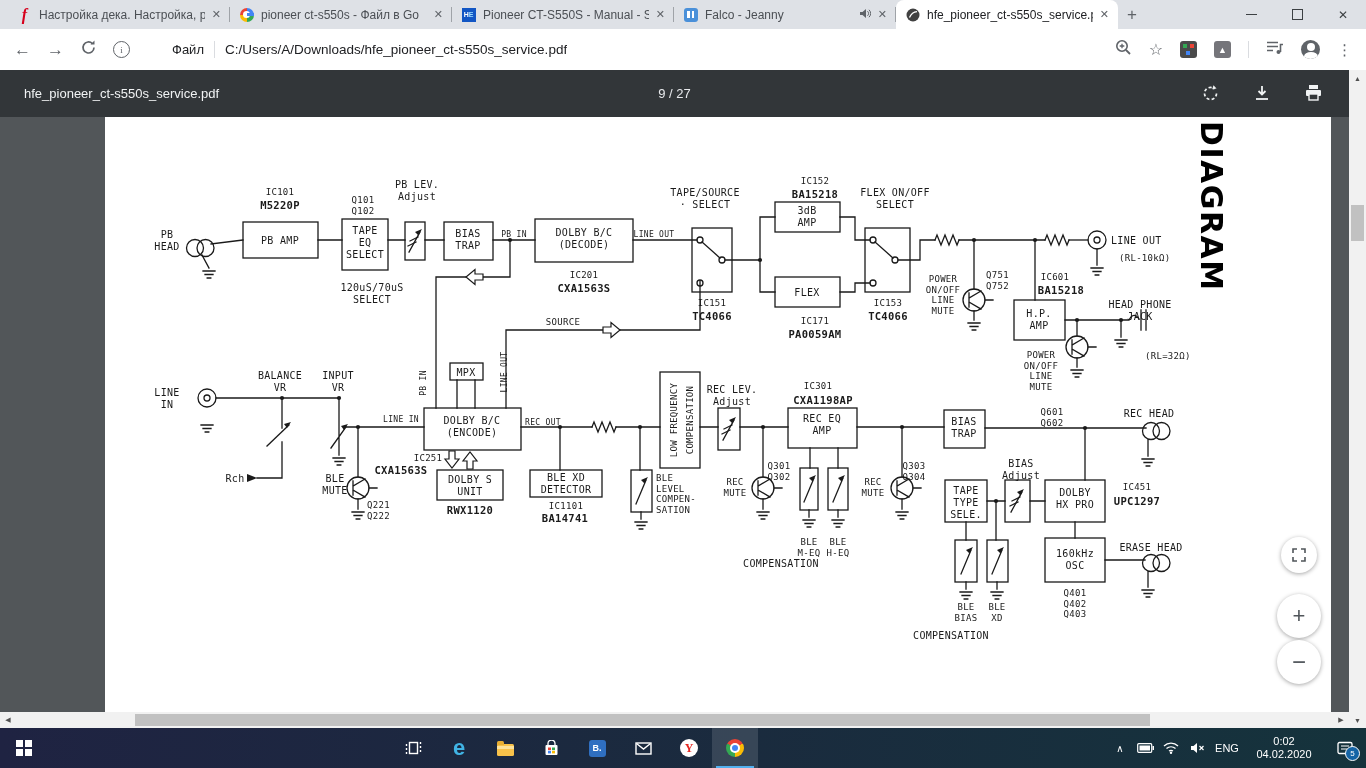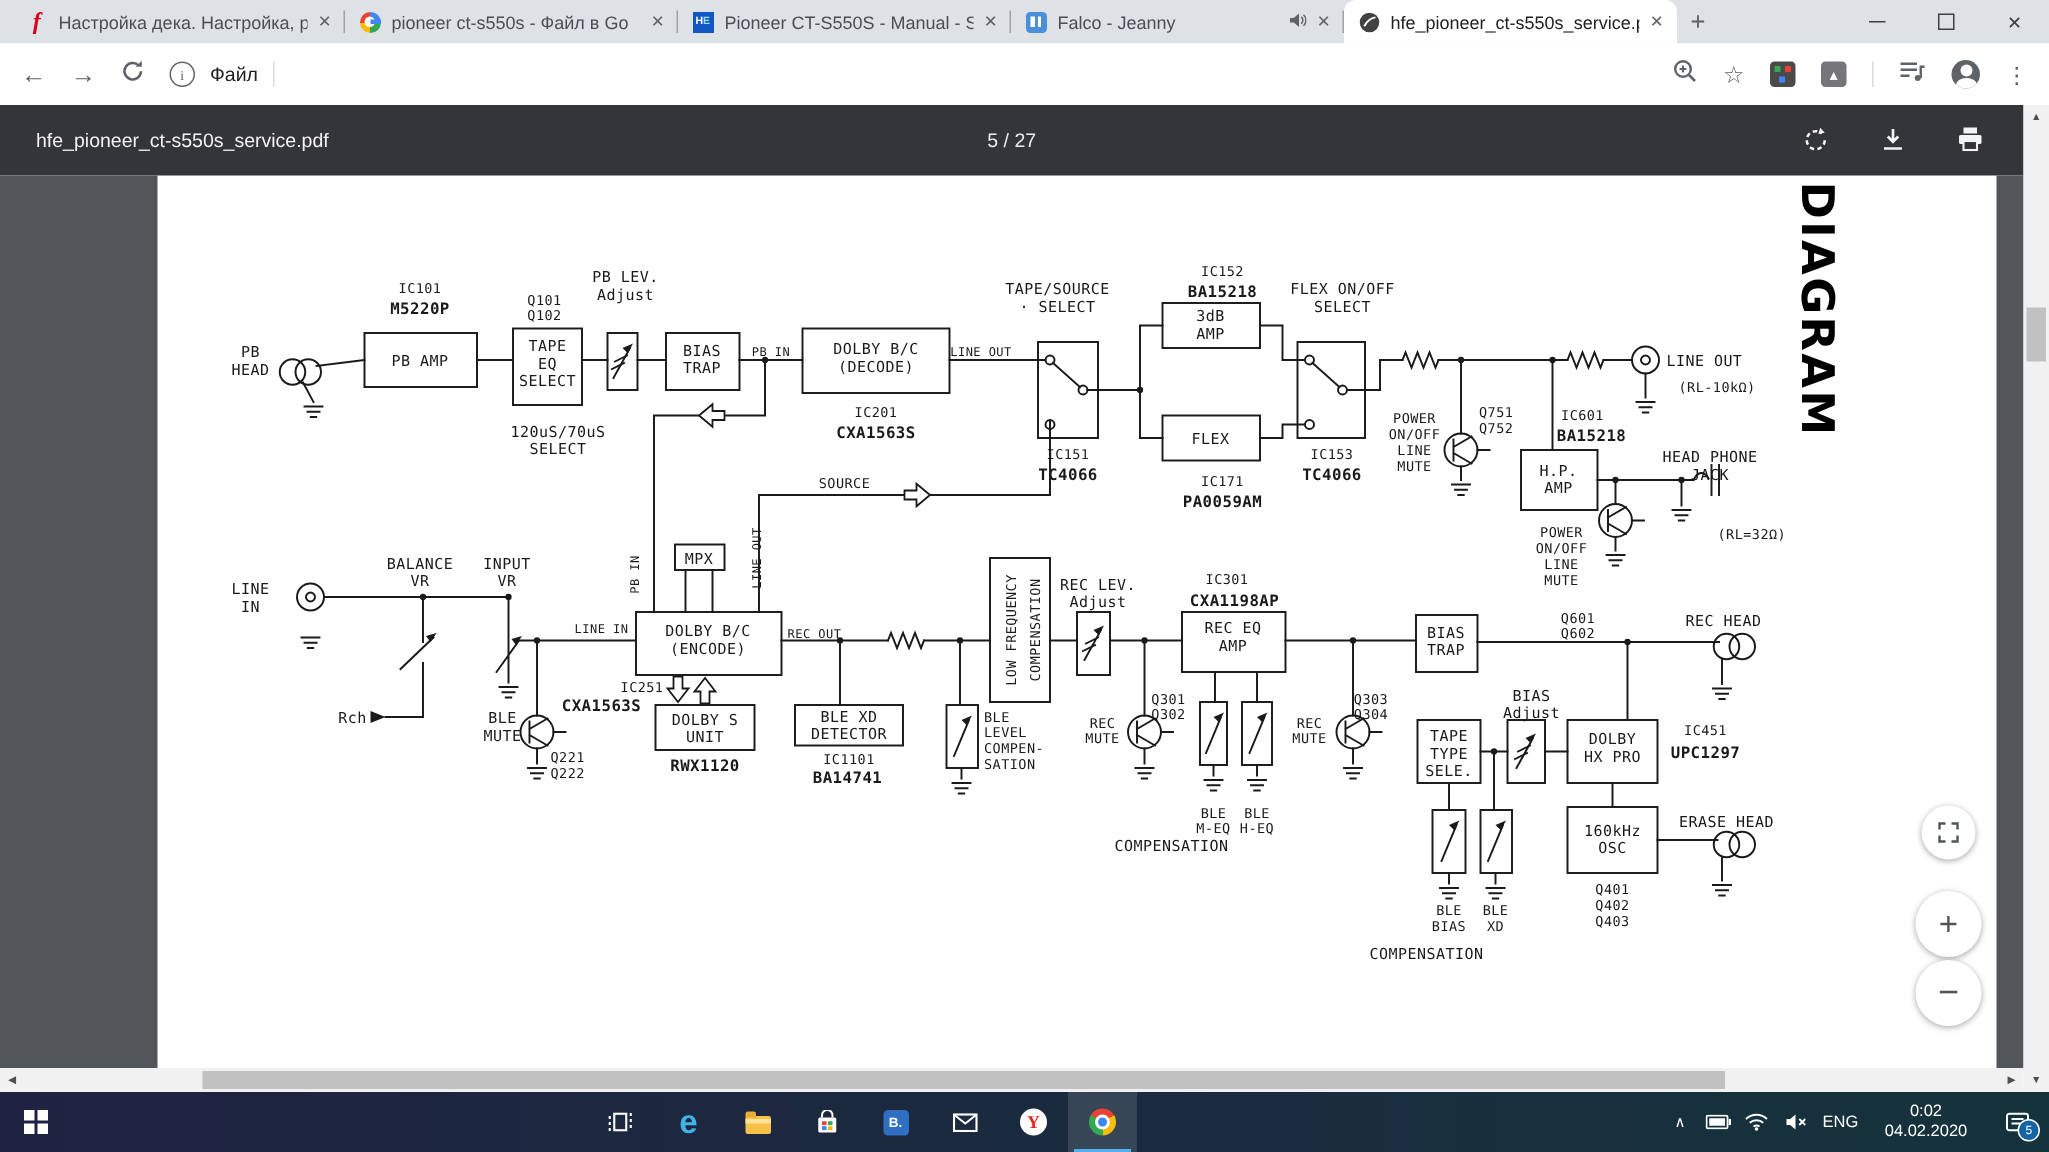--- a/index.html
+++ b/index.html
@@ -30,21 +30,21 @@
   .wc{width:46px;display:flex;align-items:center;justify-content:center;color:#3c4043;font-size:12px;}
   .wc .min{display:block;width:11px;height:1.4px;background:#3c4043;}
   .wc .max{display:block;width:9px;height:9px;border:1.4px solid #3c4043;}
 
   
   .addrbar{position:absolute;top:29px;left:0;right:0;height:41px;background:#fff;display:flex;align-items:center;padding:0 14px;gap:16px;}
   .navic{font-size:17px;color:#5f6368;}
   .omni{flex:1;display:flex;align-items:center;gap:10px;min-width:0;}
   .infoi{width:15px;height:15px;border-radius:50%;border:1.4px solid #5f6368;color:#5f6368;
          font-size:9px;display:flex;align-items:center;justify-content:center;font-family:"Liberation Serif",serif;}
-  .fileLbl{font-size:13px;color:#202124;}
+  .fileLbl{font-size:13px;color:#202124;margin-left:32px;}
   .vdiv{width:1px;height:17px;background:#dadce0;}
   .url{font-size:13.5px;color:#202124;overflow:hidden;white-space:nowrap;}
   .abicons{display:flex;align-items:center;gap:17px;margin-left:auto;}
   .ext1{width:17px;height:17px;border-radius:3px;background:#4a4a4a;position:relative;}
   .ext1 i{position:absolute;width:4px;height:4px;}
   .ext2{width:17px;height:17px;border-radius:3px;background:#75757a;color:#fff;display:flex;align-items:center;justify-content:center;font-size:9px;}
   .star{color:#5f6368;font-size:16px;}
   .avatar{width:19px;height:19px;border-radius:50%;background:#5f6368;position:relative;overflow:hidden;}
   .avatar i{position:absolute;left:5.5px;top:3px;width:8px;height:8px;border-radius:50%;background:#fff;}
   .avatar b{position:absolute;left:2.5px;top:12px;width:14px;height:9px;border-radius:50%;background:#fff;}
@@ -190,20 +190,21 @@
     <span>
       <svg width="17" height="17" viewBox="0 0 17 17">
           <path d="M14 8.5a5.5 5.5 0 1 1-1.6-3.9" stroke="#5f6368" stroke-width="1.7" fill="none"></path>
           <path d="M14.5 1.5v4h-4z" fill="#5f6368"></path>
         </svg>
     </span>
     <div class="omni">
       <span class="infoi">i</span>
       <span class="fileLbl">Файл</span>
       <span class="vdiv"></span>
+      <span class="url">C:/Users/A/Downloads/hfe_pioneer_ct-s550s_service.pdf</span>
     </div>
     <div class="abicons">
       <span>
         <svg width="17" height="17" viewBox="0 0 17 17">
             <circle cx="7" cy="7" r="5.2" stroke="#5f6368" stroke-width="1.6" fill="none"></circle>
             <path d="M11 11l4 4" stroke="#5f6368" stroke-width="1.8"></path>
             <path d="M4.7 7h4.6M7 4.7v4.6" stroke="#5f6368" stroke-width="1.3"></path>
           </svg>
       </span>
       <span class="star">☆</span>
@@ -223,21 +224,21 @@
       </span>
       <span class="avatar">
           <i></i>
           <b></b>
         </span>
       <span class="kebab">⋮</span>
     </div>
   </div>
 
   <div class="pdfbar">
-    <span class="pdfpage">5 / 27</span>
+    <span class="pdfpage">9 / 27</span>
     <span class="pdfname">hfe_pioneer_ct-s550s_service.pdf</span>
     <div class="pdficons">
       <span>
         <svg width="19" height="19" viewBox="0 0 19 19">
             <path d="M15.5 9.5a6 6 0 1 1-2-4.5" stroke="#f1f3f4" stroke-width="1.7" fill="none" stroke-dasharray="3 2.2"></path>
             <path d="M12.5 1.2l3 3.3-4.3.8z" fill="#f1f3f4"></path>
           </svg>
       </span>
       <span>
         <svg width="18" height="18" viewBox="0 0 18 18">

